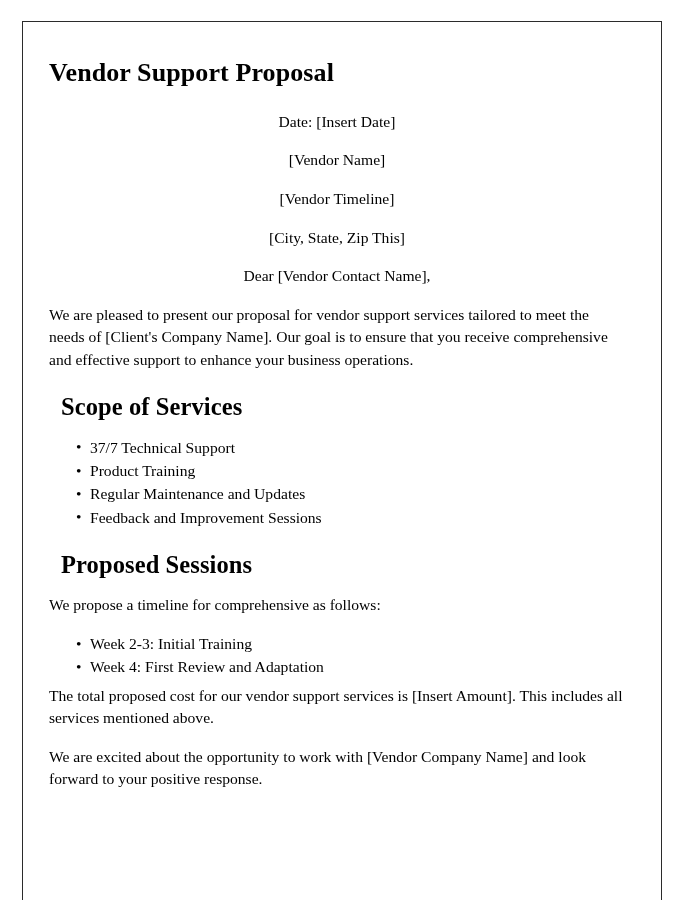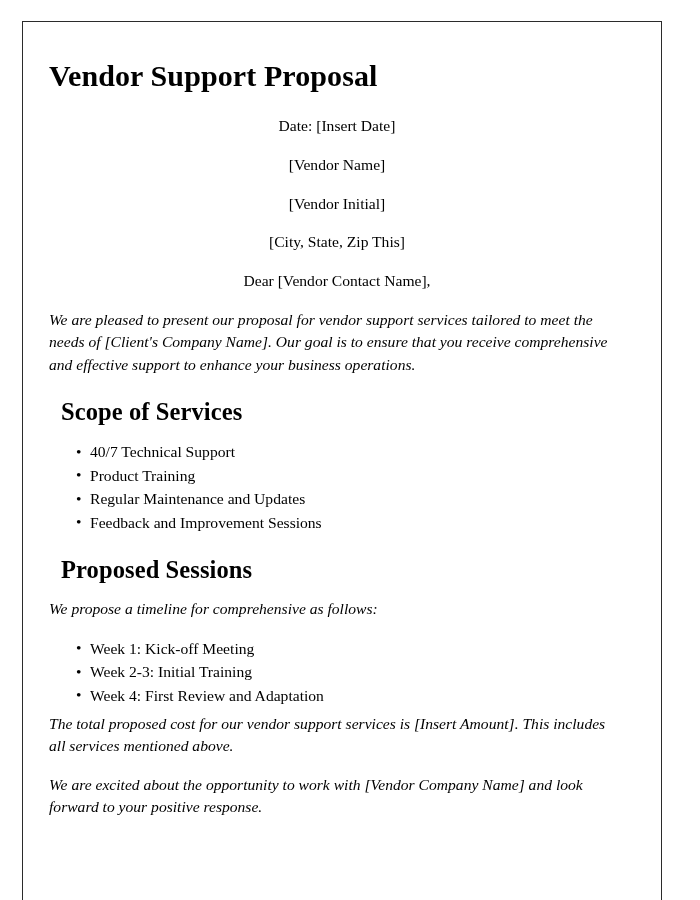--- a/index.html
+++ b/index.html
@@ -24,21 +24,21 @@
     width: 640px;            
     height: 920px;           
     box-sizing: border-box;
     border: 1.4px solid #2b2b2b;
     background: #ffffff;
     padding: 26px 36px 30px 26px;
     overflow: hidden;
   }
 
   .doc-title {
-    font-size: 30px;
+    font-size: 26px;
     font-weight: bold;
     line-height: 1.18;
     margin: 10px 0 22px 0;
     letter-spacing: 0.1px;
   }
 
   h2.section-heading {
     font-size: 24.5px;
     font-weight: bold;
     line-height: 1.2;
@@ -51,21 +51,20 @@
     line-height: 1.42;
     margin: 0 0 16.5px 0;
     text-align: center;
   }
 
   p.body-para {
     font-size: 15.6px;
     line-height: 1.44;
     margin: 0 0 16px 0;
     max-width: 578px;
-    font-style: italic;
   }
 
   ul.bullet-list {
     list-style: none;
     margin: 0 0 6px 0;
     padding: 0;
   }
   ul.bullet-list li {
     font-size: 15.6px;
     line-height: 1.5;
@@ -84,38 +83,37 @@
 </style>
 </head>
 <body>
 
 <div class="page">
 
   <h1 class="doc-title">Vendor Support Proposal</h1>
 
   <p class="body-line">Date: [Insert Date]</p>
   <p class="body-line">[Vendor Name]</p>
-  <p class="body-line">[Vendor Initial]</p>
+  <p class="body-line">[Vendor Timeline]</p>
   <p class="body-line">[City, State, Zip This]</p>
   <p class="body-line">Dear [Vendor Contact Name],</p>
 
   <p class="body-para">We are pleased to present our proposal for vendor support services tailored to meet the needs of [Client's Company Name]. Our goal is to ensure that you receive comprehensive and effective support to enhance your business operations.</p>
 
   <h2 class="section-heading">Scope of Services</h2>
   <ul class="bullet-list">
-    <li>40/7 Technical Support</li>
+    <li>37/7 Technical Support</li>
     <li>Product Training</li>
     <li>Regular Maintenance and Updates</li>
     <li>Feedback and Improvement Sessions</li>
   </ul>
 
   <h2 class="section-heading">Proposed Sessions</h2>
   <p class="body-para">We propose a timeline for comprehensive as follows:</p>
   <ul class="bullet-list">
-    <li>Week 1: Kick-off Meeting</li>
     <li>Week 2-3: Initial Training</li>
     <li>Week 4: First Review and Adaptation</li>
   </ul>
 
   <p class="body-para">The total proposed cost for our vendor support services is [Insert Amount]. This includes all services mentioned above.</p>
 
   <p class="body-para">We are excited about the opportunity to work with [Vendor Company Name] and look forward to your positive response.</p>
 
 </div>
 

